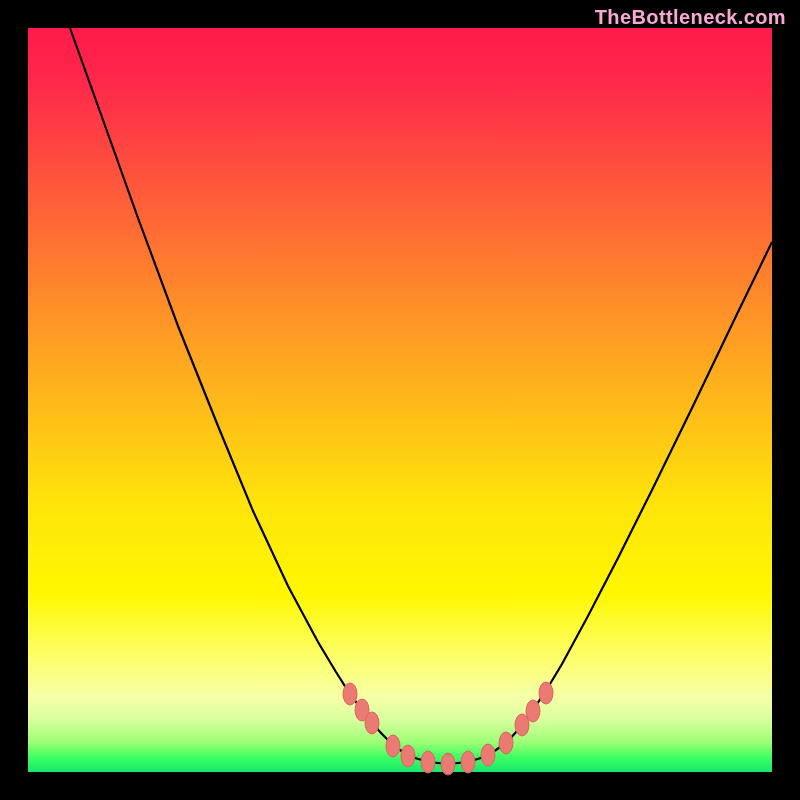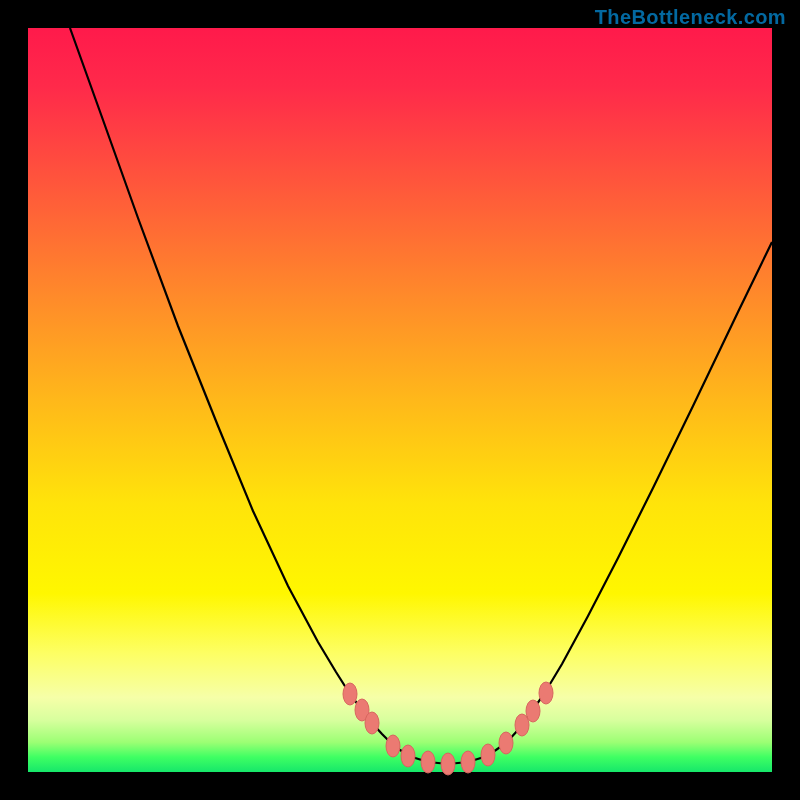--- a/index.html
+++ b/index.html
@@ -39,21 +39,21 @@
       #16e76a 100%
     );
   }
   .watermark {
     position: absolute;
     top: 6px;
     right: 14px;
     font-family: Arial, Helvetica, sans-serif;
     font-size: 20px;
     font-weight: 600;
-    color: #0369a1;
+    color: #f9a8d4;
     letter-spacing: 0.4px;
     user-select: none;
   }
   svg.curve {
     position: absolute;
     left: 28px;
     top: 28px;
     width: 744px;
     height: 744px;
     overflow: visible;

